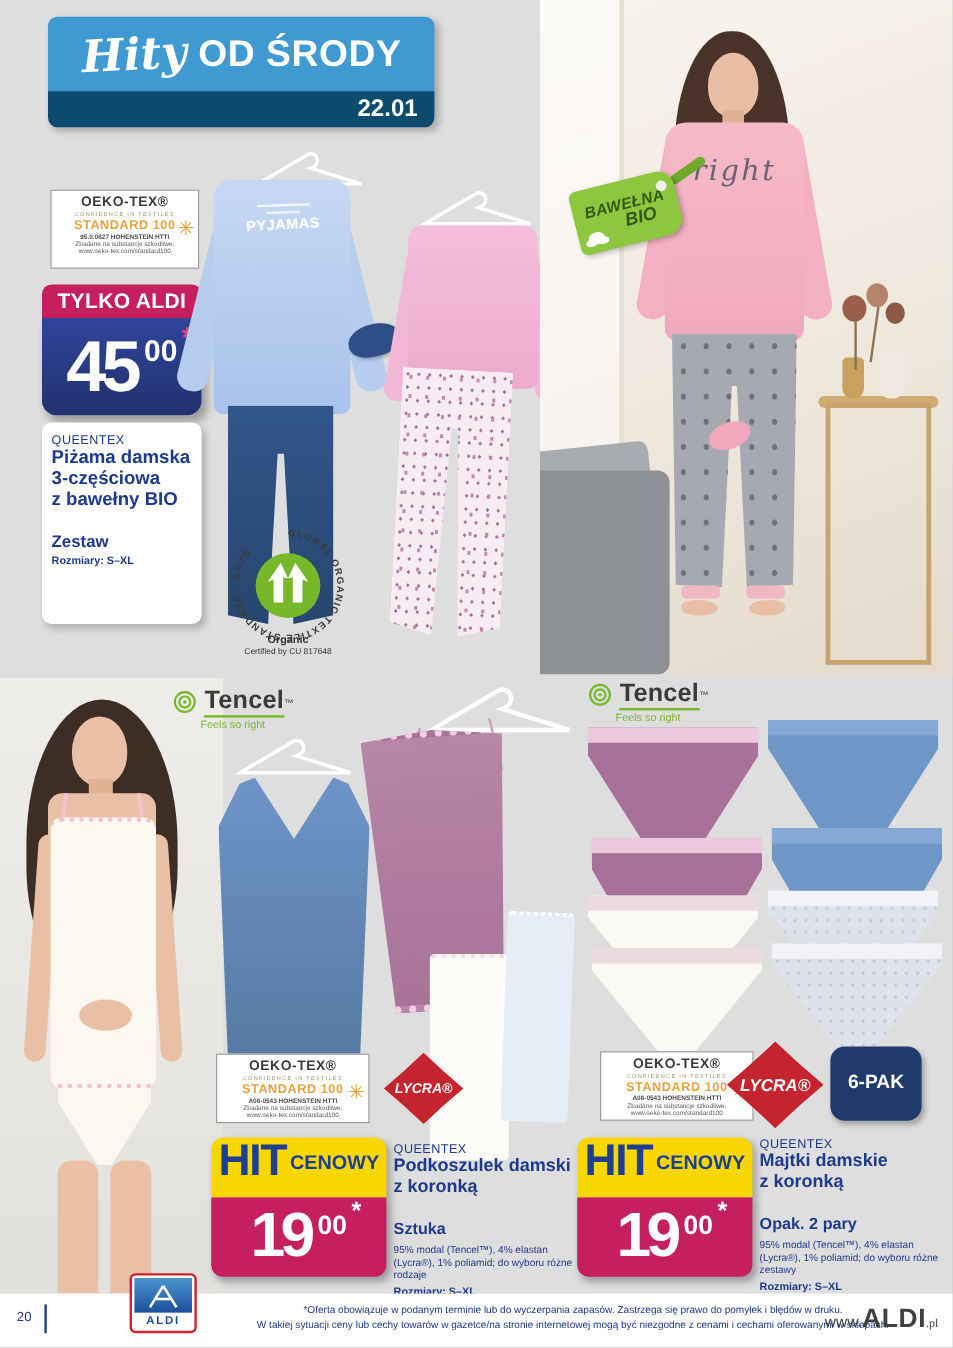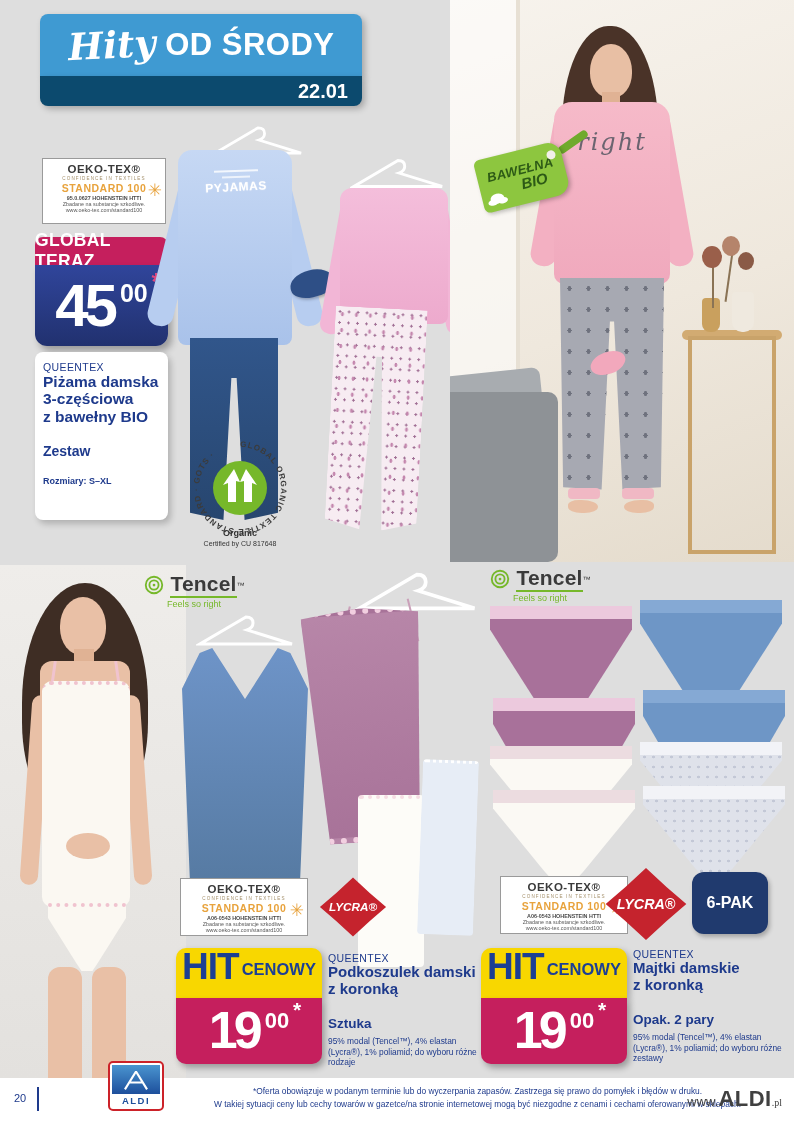--- a/index.html
+++ b/index.html
@@ -43,21 +43,21 @@
   .p-cents{font-size:25px;font-weight:900;color:#fff;line-height:1;display:block;}
   .p-ast{position:absolute;top:-13px;right:-13px;font-size:24px;font-weight:900;color:#e0487f;}
   .p-ast.white{color:#fff;}
 
   .card1{left:35px;top:352px;width:133px;height:168px;background:#fff;border-radius:8px;
          box-shadow:3px 4px 6px rgba(0,0,0,.2);padding:9px 8px;box-sizing:border-box;}
   .brand{font-size:10.5px;letter-spacing:.4px;color:#1e3a8c;}
   .ptitle{font-size:15.5px;font-weight:bold;line-height:1.12;color:#1e3a8c;}
   .punit{font-size:14px;font-weight:bold;margin-top:18px;color:#1e3a8c;}
   .pdesc{font-size:8.4px;line-height:1.3;margin-top:5px;color:#1e3a8c;}
-  .psize{font-size:9px;font-weight:bold;margin-top:17px;color:#1e3a8c;}
+  .psize{font-size:9px;font-weight:bold;margin-top:3px;color:#1e3a8c;}
 
   
   .hanger{stroke:#fff;stroke-width:3;fill:none;}
   .pj-blue-top{left:178px;top:150px;width:114px;height:195px;
                background:linear-gradient(180deg,#c6d8f4,#a9c2ea);border-radius:14px 14px 8px 8px;}
   .pj-blue-armL{left:164px;top:168px;width:26px;height:160px;background:#b7cdf0;
                 border-radius:12px;transform:rotate(14deg);}
   .pj-blue-armR{left:280px;top:168px;width:26px;height:160px;background:#b7cdf0;
                 border-radius:12px;transform:rotate(-14deg);}
   .pj-txt-deco1{left:214px;top:170px;width:44px;height:2px;background:rgba(255,255,255,.8);transform:rotate(-2deg);}
@@ -233,21 +233,21 @@
     <div class="o-brand">OEKO-TEX®</div>
     <div class="o-conf">CONFIDENCE IN TEXTILES</div>
     <div class="o-std">STANDARD 100</div>
     <div class="o-code">95.0.0627 HOHENSTEIN HTTI</div>
     <div class="o-l1">Zbadane na substancje szkodliwe.</div>
     <div class="o-l2">www.oeko-tex.com/standard100</div>
     <div class="o-star">✳</div>
   </div>
 
   <div class="abs badge-tylko">
-    <span>GLOBAL TERAZ</span>
+    <span>TYLKO ALDI</span>
   </div>
   <div class="abs pricebox45">
     <div class="price">
       <span class="p-int">45</span>
       <span class="p-side">
         <span class="p-ast">*</span>
         <span class="p-cents">00</span>
       </span>
     </div>
   </div>

